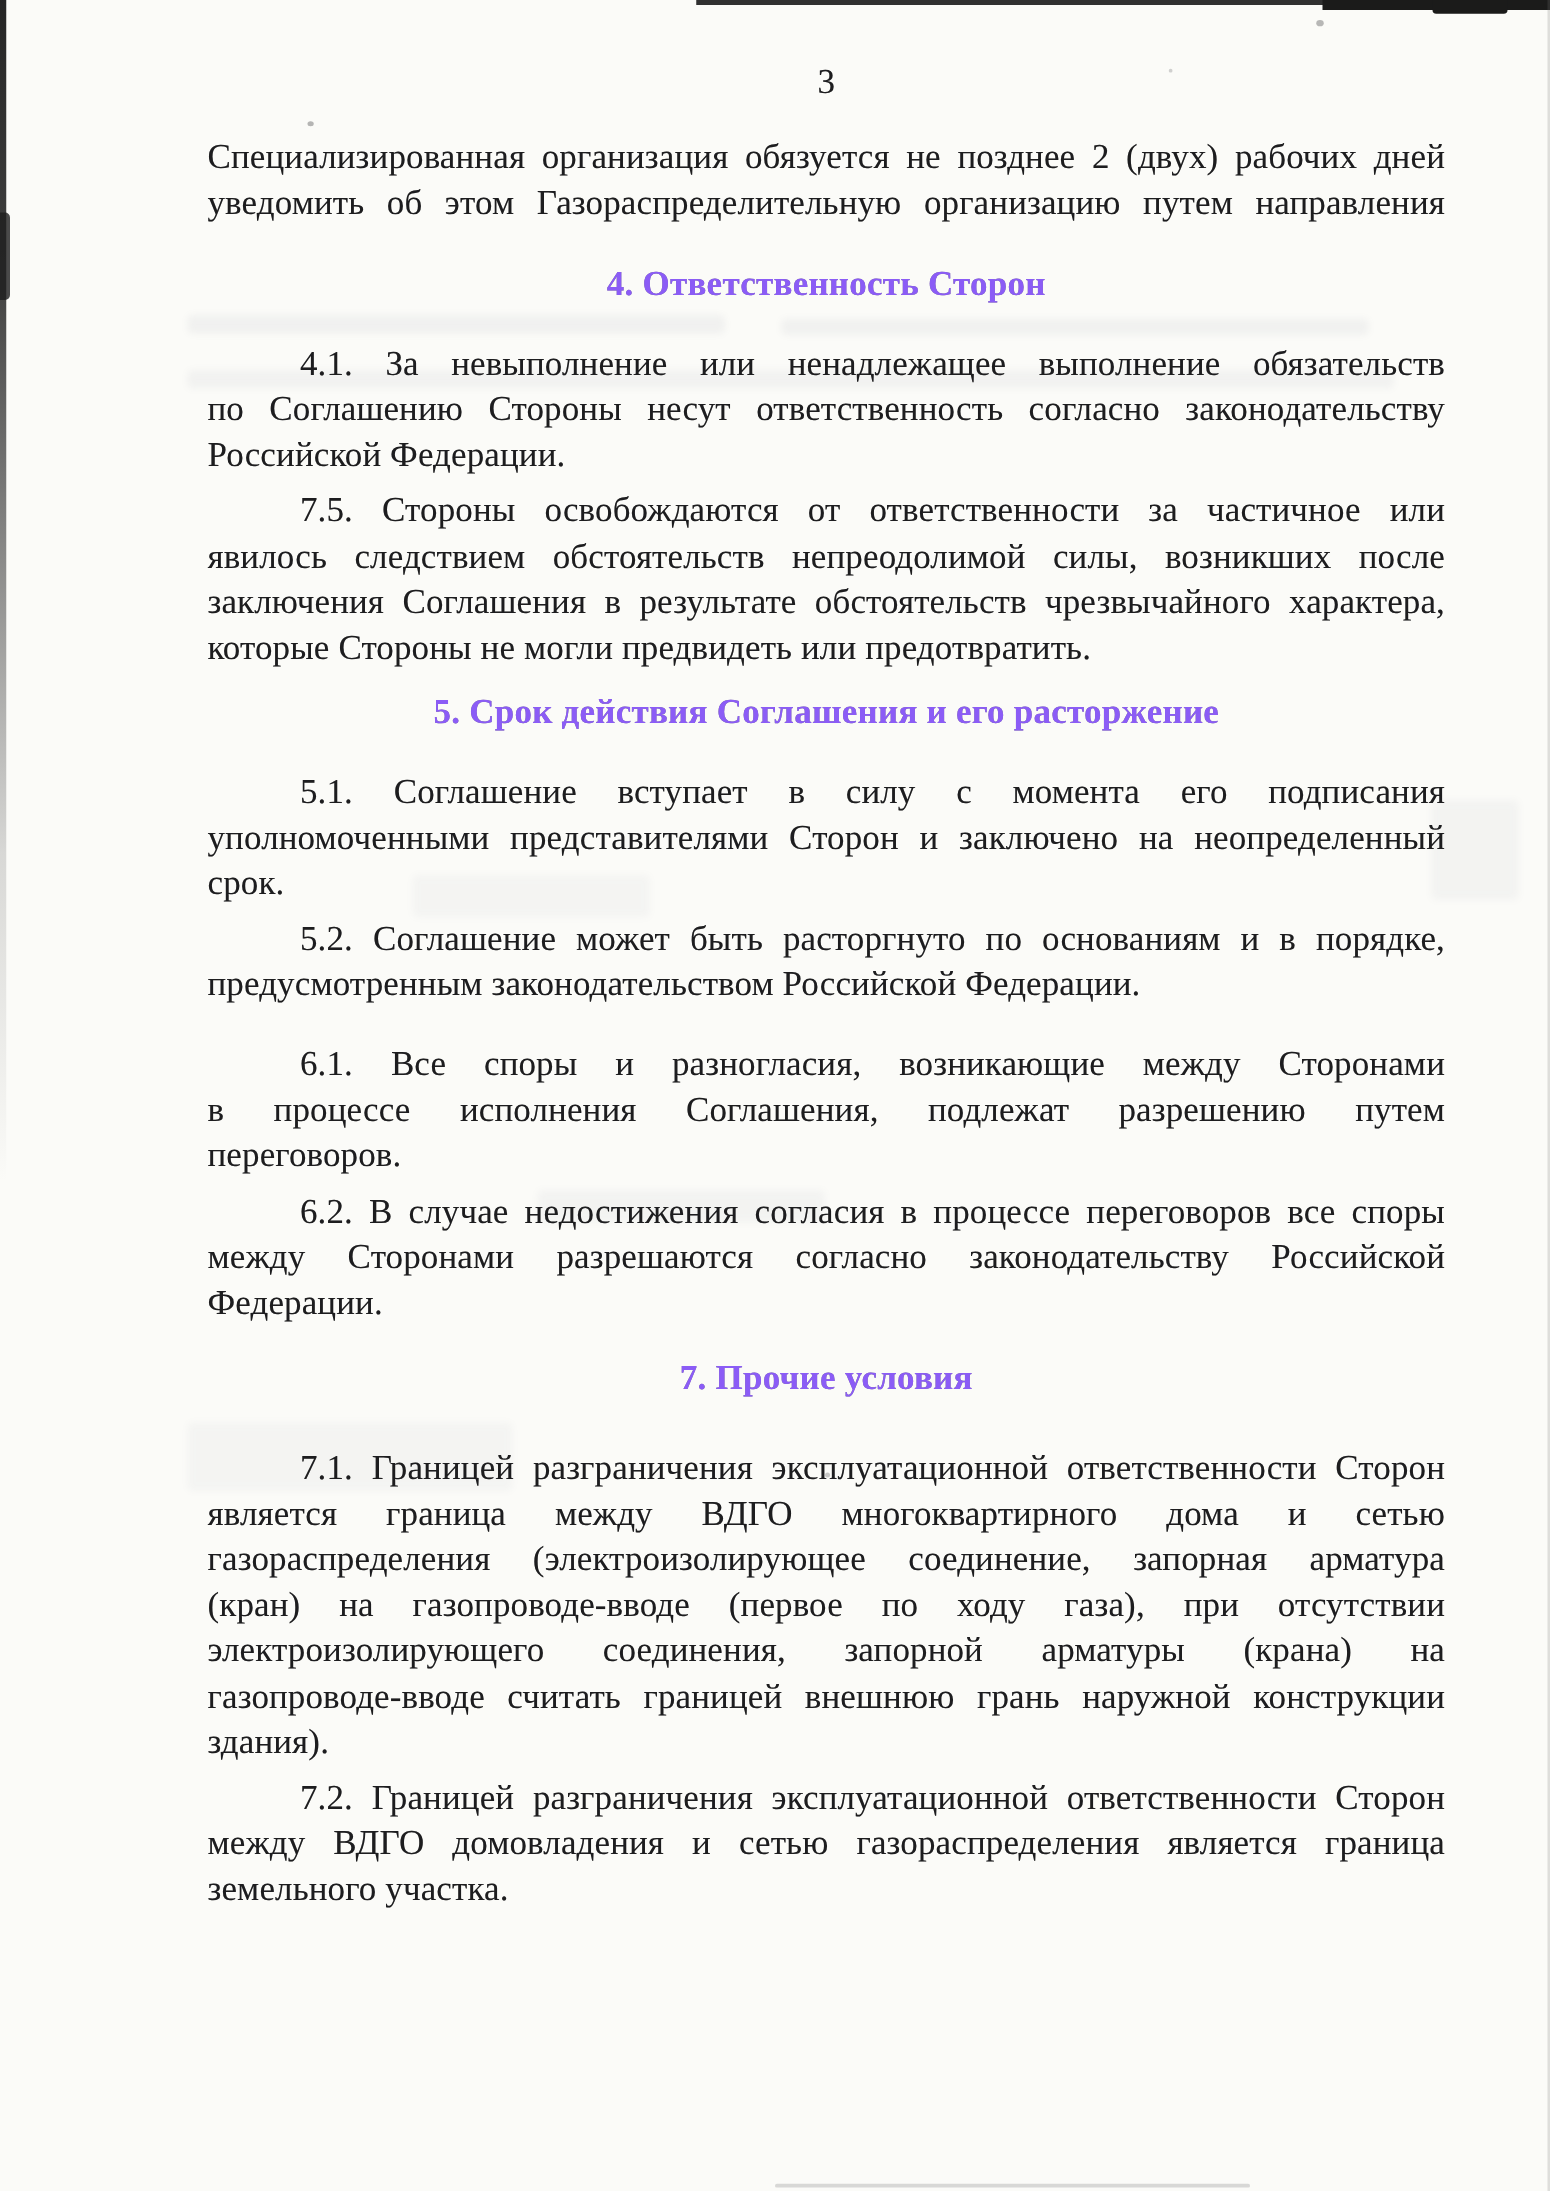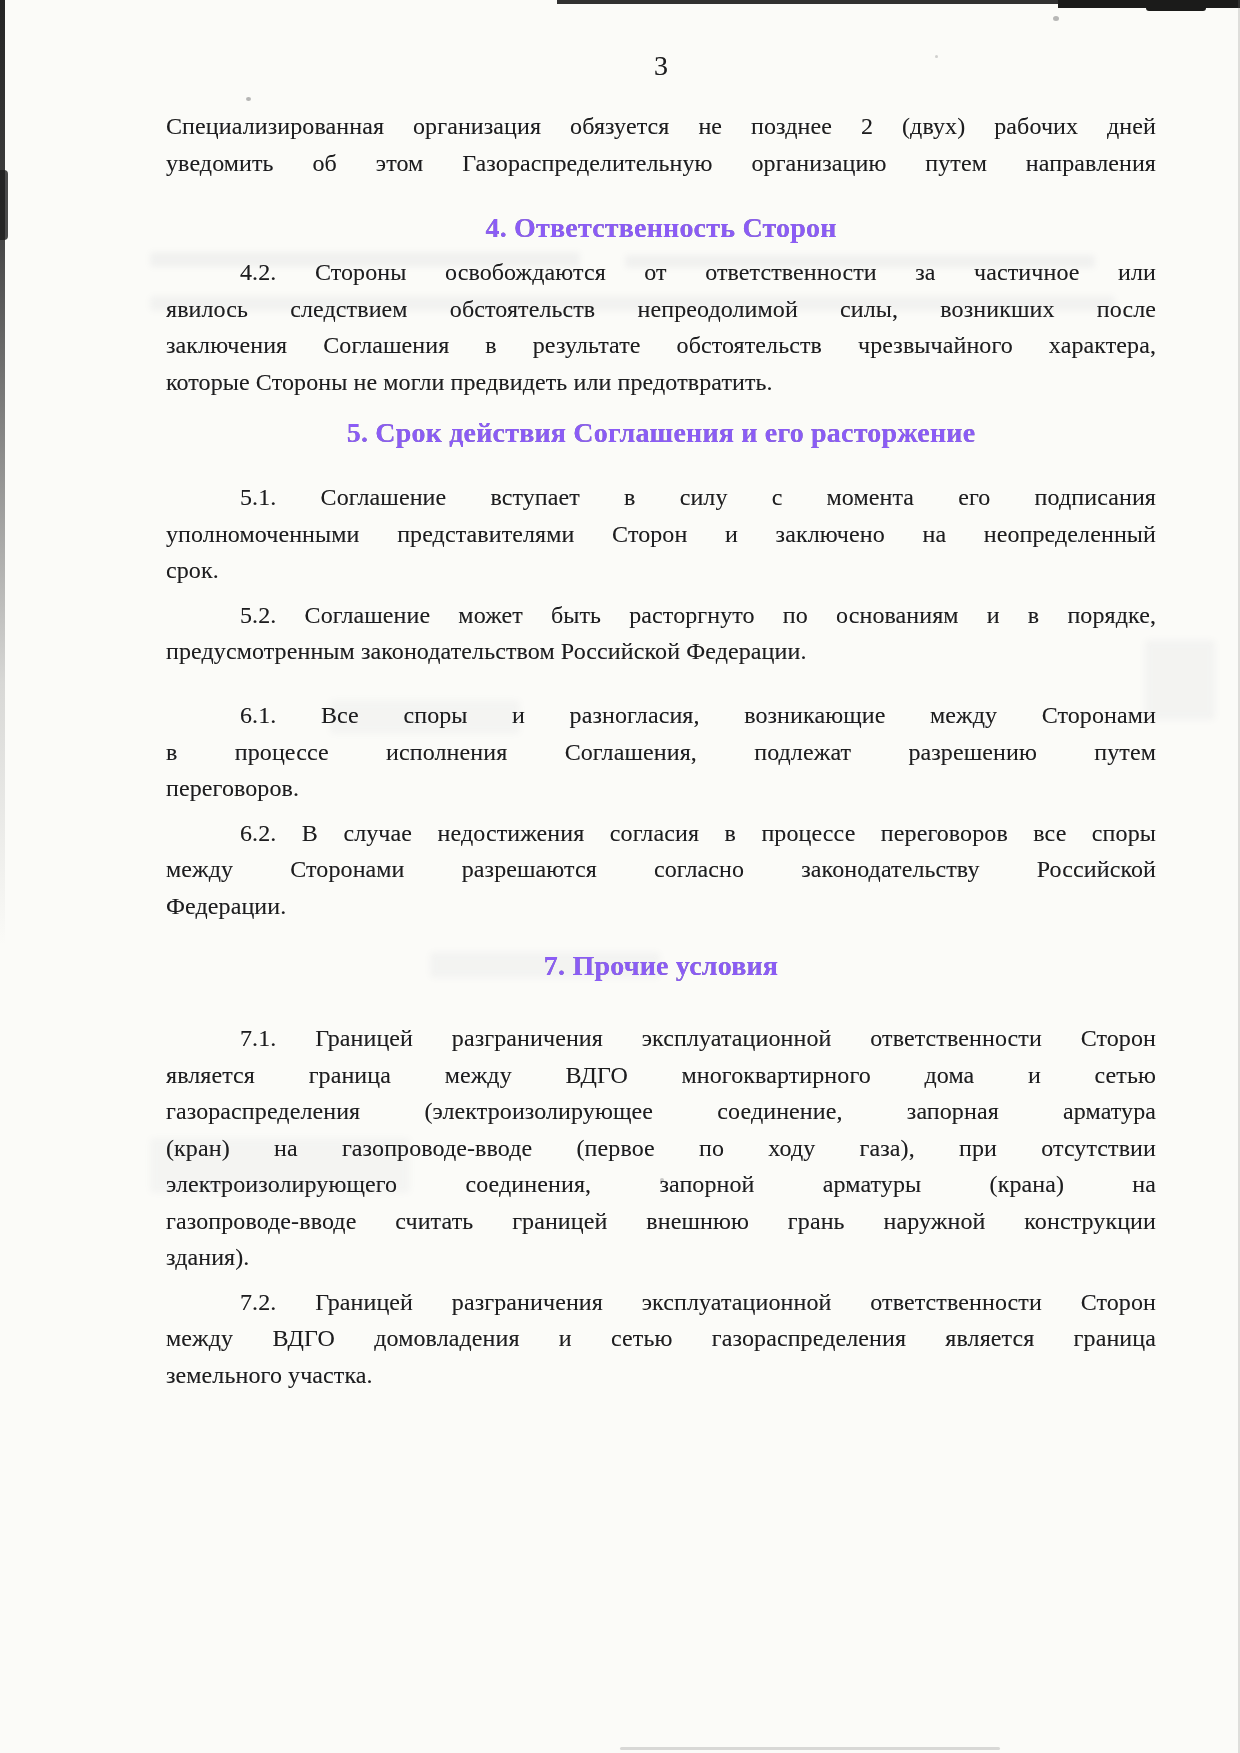--- a/index.html
+++ b/index.html
@@ -15,21 +15,21 @@
   .textblock{position:absolute;left:166px;top:48px;width:990px;}
   .pageno{
     text-align:center;font-size:28px;line-height:36.5px;
     text-shadow:0 0 .4px rgba(0,0,0,.35);
   }
   .heading{
     font-size:28px;line-height:36.5px;font-weight:bold;
     text-align:center;letter-spacing:.2px;color:#8b5cf6;
     text-shadow:0 0 .5px rgba(0,0,0,.5);
   }
-  .para{font-size:24px;line-height:36.5px;letter-spacing:.1px;
+  .para{font-size:28px;line-height:36.5px;letter-spacing:.1px;
     text-shadow:0 0 .4px rgba(0,0,0,.3);}
   .line{overflow:hidden;white-space:nowrap;}
   .just{text-align:justify;text-align-last:justify;}
   .indent .line:first-child{text-indent:74px;}
 
   
   .art{position:absolute;}
   .edge-top-band{left:557px;top:0;width:683px;height:4px;background:#20201f;opacity:.92;}
   .edge-top-thick{left:1058px;top:0;width:182px;height:8px;background:#1b1b1a;}
   .edge-top-notch{left:1146px;top:0;width:60px;height:11px;background:#1b1b1a;border-radius:0 0 3px 3px;}
@@ -88,22 +88,27 @@
   <div class="ghost ghost-7"></div>
 
   <div class="textblock">
     <div class="pageno">3</div>
     <div id="doc">
         <div class="para" style="margin-top: 23.5px;">
           <div class="line just">Специализированная организация обязуется не позднее 2 (двух) рабочих дней</div>
           <div class="line just">уведомить об этом Газораспределительную организацию путем направления</div>
         </div>
         <div class="heading" style="margin-top: 28.5px;">4. Ответственность Сторон</div>
+        <div class="para indent" style="margin-top: 27.5px;">
+          <div class="line just">4.1. За невыполнение или ненадлежащее выполнение обязательств</div>
+          <div class="line just">по Соглашению Стороны несут ответственность согласно законодательству</div>
+          <div class="line">Российской Федерации.</div>
+        </div>
         <div class="para indent" style="margin-top: 8px;">
-          <div class="line just">4.2. Стороны освобождаются от ответственности за частичное или</div>
+          <div class="line just">7.5. Стороны освобождаются от ответственности за частичное или</div>
           <div class="line just">явилось следствием обстоятельств непреодолимой силы, возникших после</div>
           <div class="line just">заключения Соглашения в результате обстоятельств чрезвычайного характера,</div>
           <div class="line">которые Стороны не могли предвидеть или предотвратить.</div>
         </div>
         <div class="heading" style="margin-top: 15px;">5. Срок действия Соглашения и его расторжение</div>
         <div class="para indent" style="margin-top: 27.5px;">
           <div class="line just">5.1. Соглашение вступает в силу с момента его подписания</div>
           <div class="line just">уполномоченными представителями Сторон и заключено на неопределенный</div>
           <div class="line">срок.</div>
         </div>

